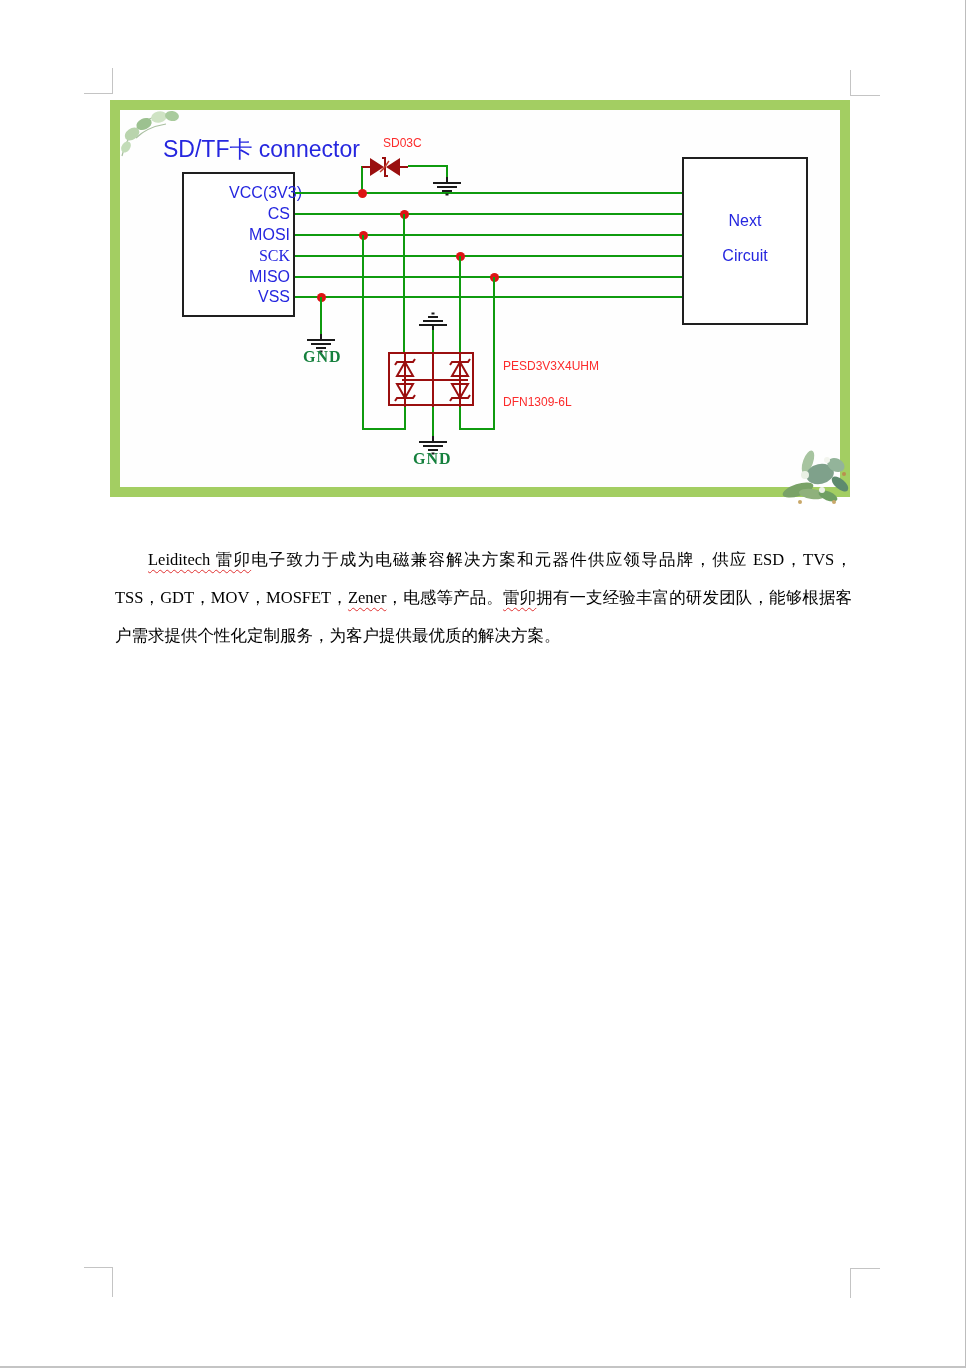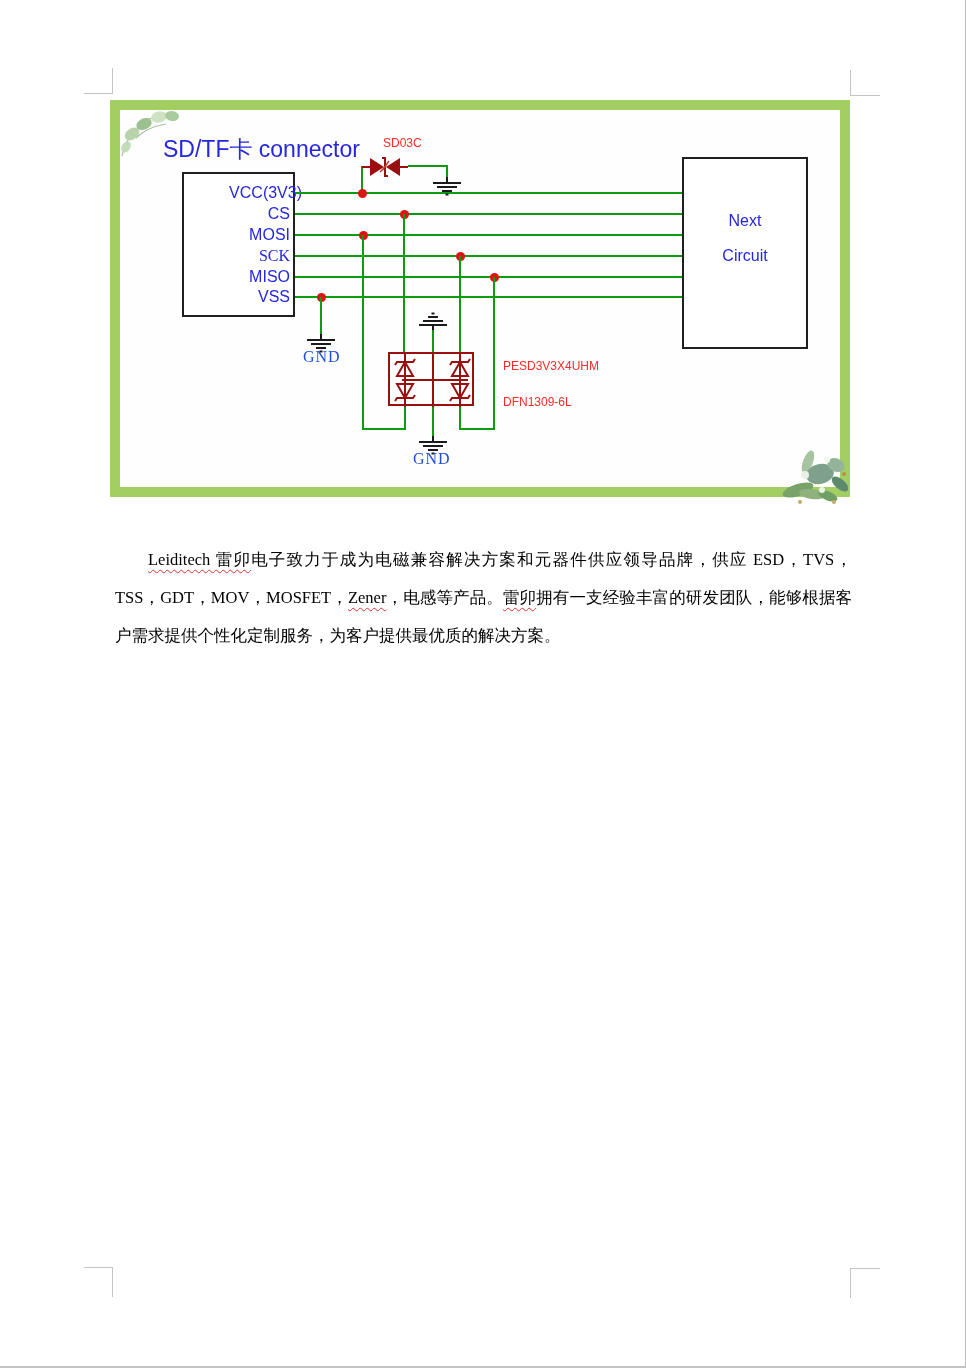--- a/index.html
+++ b/index.html
@@ -21,22 +21,22 @@
          border:10px solid var(--frame);background:#fefefe;}
   .wire-h{position:absolute;height:2px;background:var(--wire);}
   .wire-v{position:absolute;width:2px;background:var(--wire);}
   .dot{position:absolute;width:9px;height:9px;border-radius:50%;background:var(--junction);}
   .cbox{position:absolute;border:2px solid var(--ink);background:#fff;}
   .lbl{position:absolute;white-space:nowrap;}
   .lbl-blue{color:var(--bluelbl);font-size:23px;}
   .lbl-red{color:var(--redlbl);font-size:12px;}
   .pin{position:absolute;width:104px;text-align:right;color:var(--bluelbl);
        font-size:16px;line-height:20px;}
-  .gndtxt{color:#1d4ed8;font-family:"Liberation Serif","DejaVu Serif",serif;
-          font-size:16px;letter-spacing:1px;}
+  .gndtxt{color:#15803d;font-family:"Liberation Serif","DejaVu Serif",serif;
+          font-size:16px;letter-spacing:1px;font-weight:bold;}
   .nexttxt{position:absolute;width:100%;text-align:center;color:var(--bluelbl);font-size:16px;}
   .para{position:absolute;left:115px;top:541px;width:737px;
         font-family:"Liberation Serif","DejaVu Serif",serif;
         font-size:16.5px;line-height:38px;color:#000;text-align:justify;text-indent:33px;}
   .spell-wavy{text-decoration:underline;text-decoration-style:wavy;
               text-decoration-color:#e03232;text-decoration-thickness:1px;
               text-underline-offset:4px;margin-top:7px;}
   svg{position:absolute;overflow:visible;}
 </style>
 </head>
@@ -70,21 +70,21 @@
   <div class="lbl lbl-blue" style="left:163px;top:134px;">SD/TF卡 connector</div>
 
   <div class="cbox" style="left:182px;top:172px;width:113px;height:145px;"></div>
   <div class="pin" style="left:198px;top:183px;">VCC(3V3)</div>
   <div class="pin" style="left:186px;top:204px;">CS</div>
   <div class="pin" style="left:186px;top:225px;">MOSI</div>
   <div class="pin" style="left:186px;top:246px;font-family:Liberation Serif, serif;">SCK</div>
   <div class="pin" style="left:186px;top:267px;">MISO</div>
   <div class="pin" style="left:186px;top:287px;">VSS</div>
 
-  <div class="cbox" style="left:682px;top:157px;width:126px;height:192px;">
+  <div class="cbox" style="left:682px;top:157px;width:126px;height:168px;">
     <div class="nexttxt" style="top:53px;">Next</div>
     <div class="nexttxt" style="top:88px;">Circuit</div>
   </div>
 
   <div class="wire-h" style="left:295px;top:192px;width:387px;"></div>
   <div class="wire-h" style="left:295px;top:213px;width:387px;"></div>
   <div class="wire-h" style="left:295px;top:234px;width:387px;"></div>
   <div class="wire-h" style="left:295px;top:255px;width:387px;"></div>
   <div class="wire-h" style="left:295px;top:276px;width:387px;"></div>
   <div class="wire-h" style="left:295px;top:296px;width:387px;"></div>

